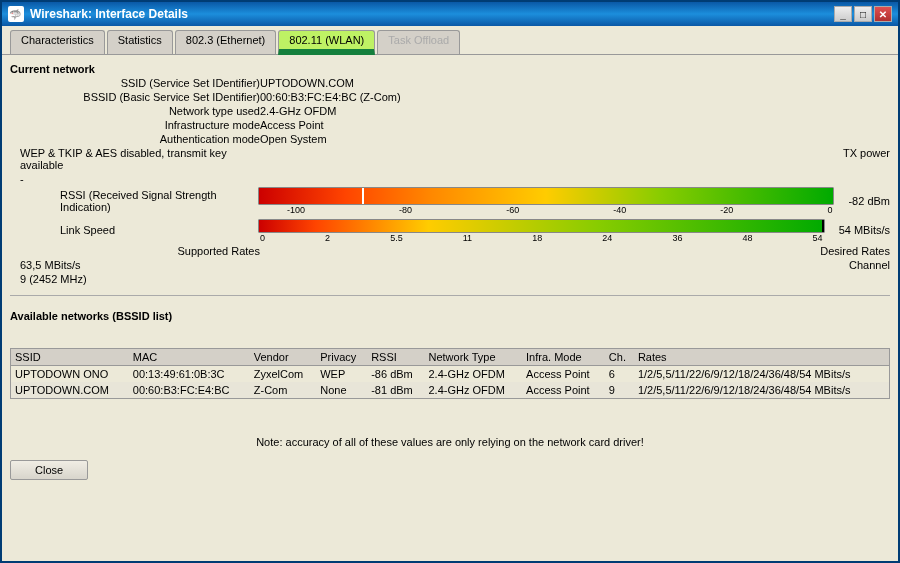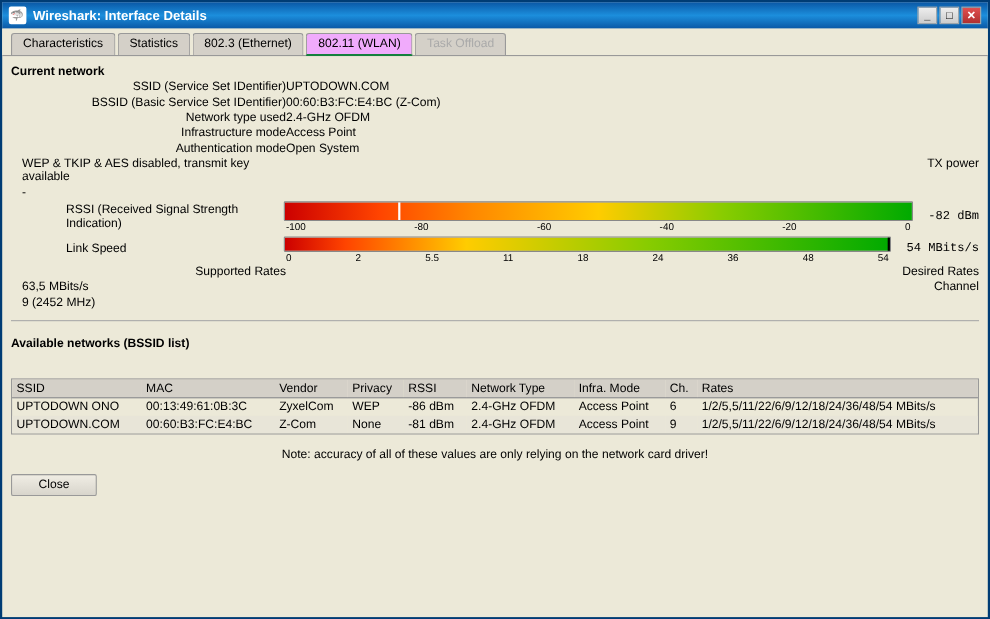--- a/index.html
+++ b/index.html
@@ -77,22 +77,22 @@
       padding: 3px 10px;
       background: #d4d0c8;
       border: 1px solid #999;
       border-bottom: none;
       cursor: pointer;
       font-size: 11px;
       border-radius: 3px 3px 0 0;
       color: #000;
     }
     .tab.active {
-      background: #f0abfc;
-      border-bottom: 2px solid #15803d;
+      background: #bef264;
+      border-bottom: 6px solid #15803d;
       margin-bottom: -1px;
       font-weight: normal;
       z-index: 1;
     }
     .tab.disabled {
       color: #aaa;
     }
     .content {
       flex: 1;
       padding: 8px;
@@ -145,20 +145,21 @@
       height: 100%;
       width: 2px;
       background: #fff;
     }
     .rssi-scale {
       display: flex;
       justify-content: space-between;
       font-size: 9px;
       color: #000;
       padding: 0 2px;
+      margin-left: 27px;
     }
     .link-speed-bar {
       height: 14px;
       background: linear-gradient(to right, #cc0000 0%, #ff4400 10%, #ffcc00 30%, #88cc00 60%, #00aa00 100%);
       border: 1px solid #888;
       position: relative;
       border-radius: 1px;
       margin-top: 2px;
     }
     .link-speed-scale {
@@ -173,21 +174,20 @@
       top: 0;
       height: 100%;
       width: 2px;
       background: #000;
       right: 0;
     }
     .signal-value {
       white-space: nowrap;
       margin-left: 6px;
       font-size: 11px;
-      font-family: Liberation Mono, monospace;
     }
     .networks-section {
       margin-top: 4px;
     }
     .networks-table {
       width: 100%;
       border-collapse: collapse;
       font-size: 11px;
     }
     .networks-table th {
@@ -207,20 +207,21 @@
     .table-container {
       border: 1px solid #999;
       overflow: hidden;
       margin-top: 26px;
     }
     .footer-note {
       text-align: center;
       font-size: 11px;
       color: #000;
       padding: 6px;
+      margin-top: 25px;
     }
     .footer-buttons {
       display: flex;
       justify-content: flex-start;
       padding-bottom: 8px;
     }
     .btn-close {
       padding: 3px 24px;
       background: linear-gradient(to bottom, #f0ede4, #d8d5cc);
       border: 1px solid #999;

